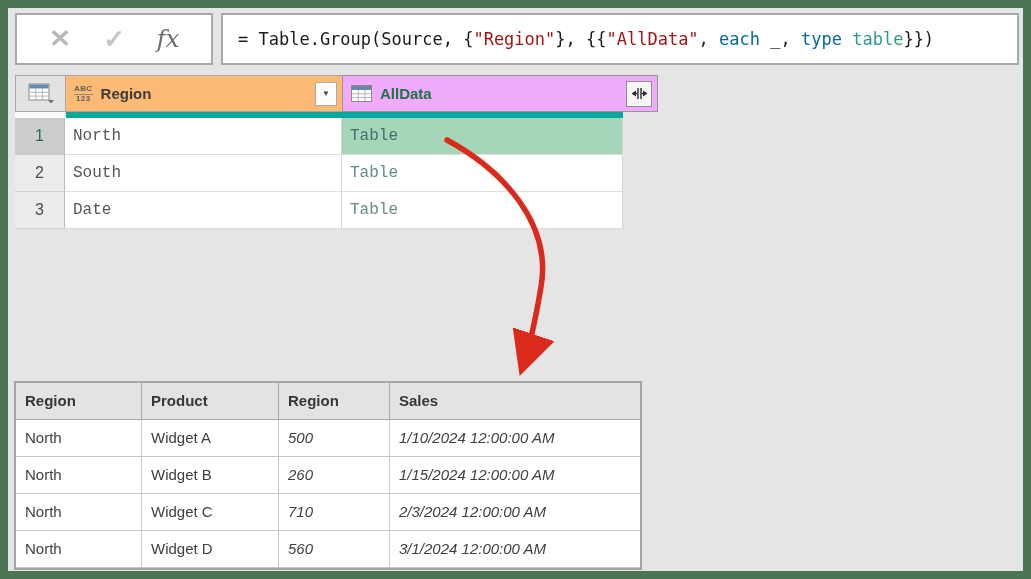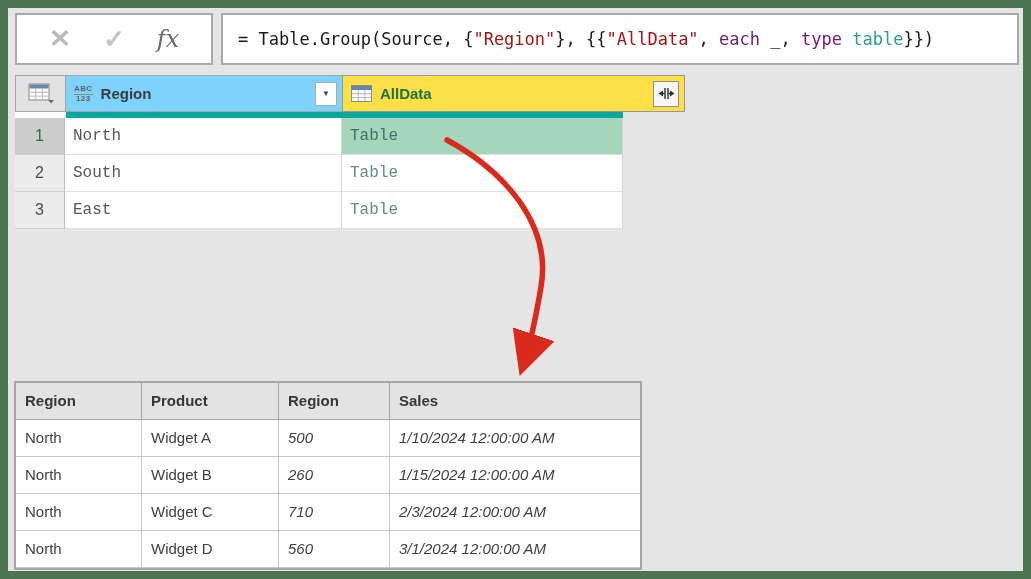--- a/index.html
+++ b/index.html
@@ -12,31 +12,31 @@
     justify-content:space-evenly;z-index:2;}
   .fbtn{cursor:default;line-height:1;user-select:none;}
   .fbtn-x{font-size:27px;color:#b9b9b9;font-weight:bold;transform:scaleY(.92);}
   .fbtn-check{font-size:26px;color:#c6c6c6;font-weight:bold;}
   .fbtn-fx{font-size:24px;color:#6b6b6b;font-family:"DejaVu Serif",serif;font-style:italic;}
   .fbar-input{position:absolute;left:221px;top:13px;width:798px;height:52px;background:#fff;
     border:2px solid #a9a9a9;box-sizing:border-box;display:flex;align-items:center;z-index:2;}
   .formula{padding-left:15px;font-family:"DejaVu Sans Mono",monospace;font-size:17px;
     color:#1a1a1a;white-space:pre;}
   .tok-string{color:#a31515;}
-  .tok-keyword{color:#701a75;}
+  .tok-keyword{color:#0369a1;}
   .tok-type{color:#2f9a8e;}
 
   
   .ghdr{position:absolute;top:75px;height:37px;box-sizing:border-box;display:flex;
     align-items:center;z-index:2;}
   .ghdr-selectall{left:15px;width:51px;background:#e2e2e2;border:1px solid #a6a6a6;
     justify-content:center;}
-  .ghdr-region{left:65px;width:278px;background:#7dd3fc;border:1px solid #a6a6a6;
+  .ghdr-region{left:65px;width:278px;background:#fdba74;border:1px solid #a6a6a6;
     padding:0 5px 0 8px;}
-  .ghdr-alldata{left:342px;width:343px;background:#fde047;border:1px solid #979797;
+  .ghdr-alldata{left:342px;width:316px;background:#f0abfc;border:1px solid #979797;
     padding:0 5px 0 8px;}
   .ghdr-label{font-size:15px;font-weight:bold;color:#3c3c3c;margin-left:8px;flex:1;}
   .ghdr-label-green{color:#1f7246;}
   .abc123{display:flex;flex-direction:column;align-items:center;color:#5f5f5f;
     font-size:8px;line-height:8px;font-weight:bold;letter-spacing:.4px;}
   .abc123 .top{border-bottom:1px solid #8a8a8a;padding-bottom:1px;}
   .filter-btn{width:22px;height:24px;background:#fdfdfd;border:1px solid #ababab;
     box-sizing:border-box;display:flex;align-items:center;justify-content:center;
     font-size:8px;color:#444;}
   .expand-btn{width:26px;height:26px;background:#f6f6f6;border:1px solid #8f8f8f;
@@ -153,21 +153,21 @@
   </div>
   <div class="grow grow-2">
     <div class="gnum">2</div>
     <div class="gcell gcell-region">South</div>
     <div class="gcell gcell-alldata">
       <span class="tbl-link">Table</span>
     </div>
   </div>
   <div class="grow grow-3">
     <div class="gnum">3</div>
-    <div class="gcell gcell-region">East</div>
+    <div class="gcell gcell-region">Date</div>
     <div class="gcell gcell-alldata">
       <span class="tbl-link">Table</span>
     </div>
   </div>
 
   <svg class="arrow-svg" viewBox="0 0 1031 579">
     <defs>
       <marker id="ah" markerWidth="9" markerHeight="9" refX="5.5" refY="4" orient="auto">
         <path d="M0 0 L8 4 L0 8 Z" fill="#da2a1c"></path>
       </marker>

